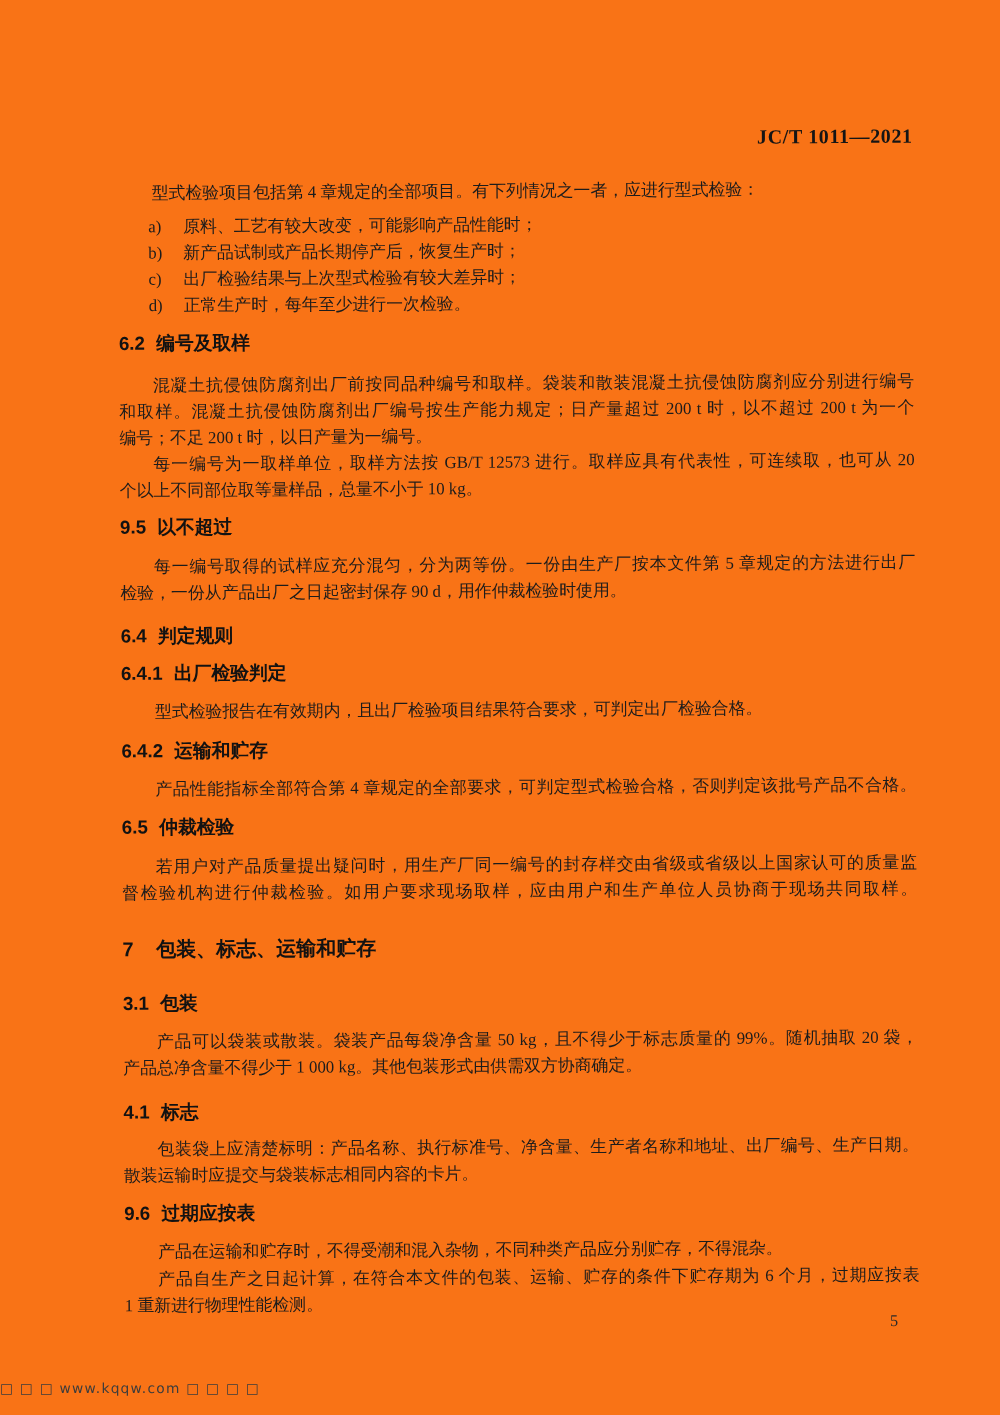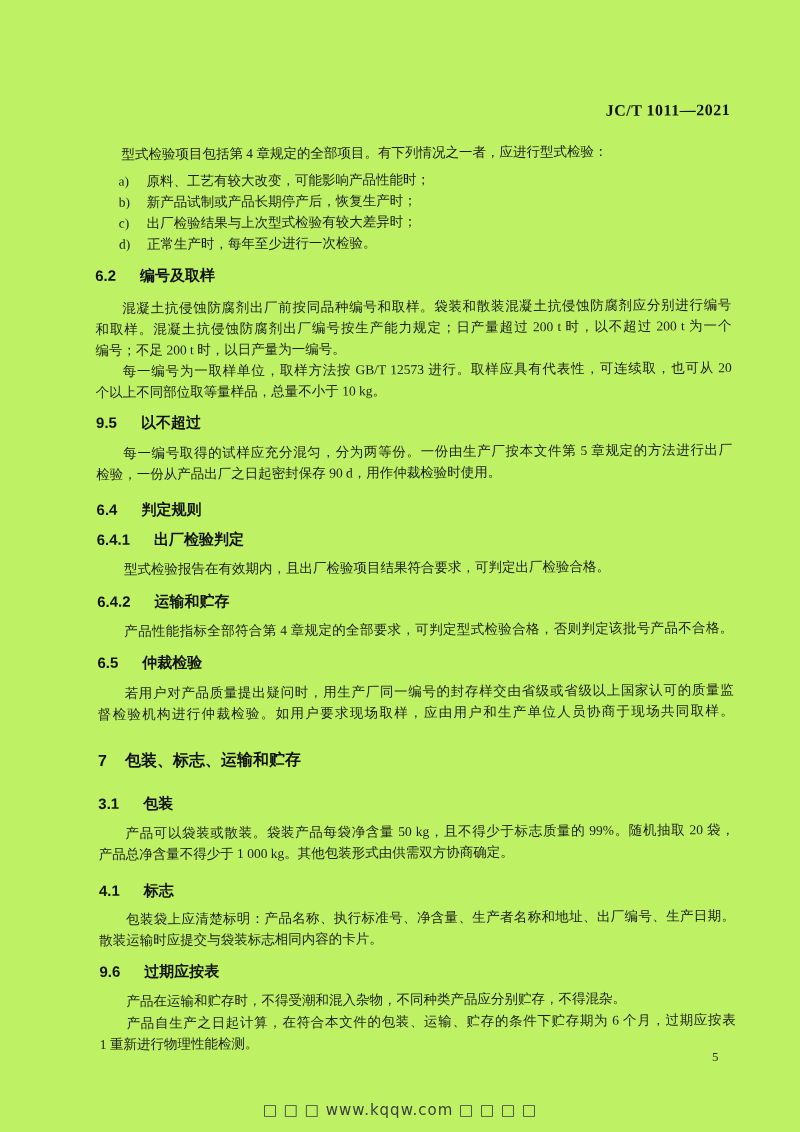--- a/index.html
+++ b/index.html
@@ -5,21 +5,21 @@
   html, body {
     margin: 0; padding: 0;
     width: 800px; height: 1132px;
     background: #ffffff;
     font-family: "Liberation Serif", "DejaVu Serif", serif;
     color: #1c1c1c;
   }
   .page {
     position: relative;
     width: 800px; height: 1132px;
-    background: #bef264;
+    background: #f97316;
     overflow: hidden;
   }
   .scan {
     position: absolute;
     left: 96px; top: 0;
     width: 636px;
     transform: rotate(-0.35deg);
     transform-origin: 50% 40%;
   }
   .hdr {
@@ -44,21 +44,21 @@
   .mk { flex: 0 0 28px; }
   .lt { flex: 1; }
   .h {
     font-family: "Liberation Sans", "DejaVu Sans", sans-serif;
     font-weight: 700;
     font-size: 15px;
     line-height: 21px;
     color: #121212;
     white-space: nowrap;
   }
-  .h .t { margin-left: 24px; }
+  .h .t { margin-left: 9px; }
   .ch7 { font-size: 16px; line-height: 23px; }
   .ch7 .t { margin-left: 18px; }
   .mt1  { margin-top: 1px; }
   .mt6  { margin-top: 6px; }
   .mt8  { margin-top: 8px; }
   .mt9  { margin-top: 9px; }
   .mt10 { margin-top: 10px; }
   .mt11 { margin-top: 11px; }
   .mt12 { margin-top: 12px; }
   .mt14 { margin-top: 14px; }
@@ -69,23 +69,23 @@
     position: absolute;
     left: 712px; top: 1049px;
     font-size: 13px;
     line-height: 16px;
     color: #2a2a2a;
   }
   .wm {
     position: absolute;
     left: 0; top: 1101px;
     width: 100%;
-    text-align: center;
+    text-align: left;
     font-family: "DejaVu Sans", sans-serif;
-    font-size: 15px;
+    font-size: 11px;
     line-height: 19px;
     color: #3c3c3c;
     letter-spacing: 1px;
   }
 </style>
 </head>
 <body>
 
 <div class="page">
   <div class="scan">

